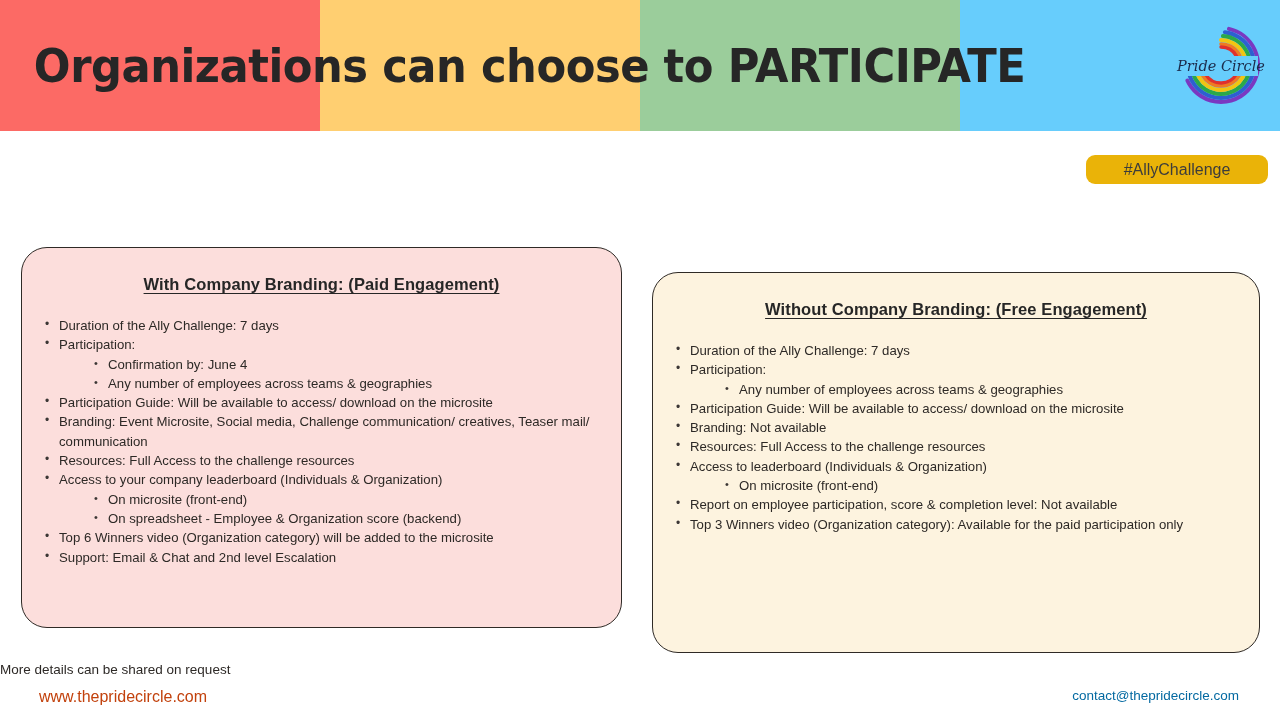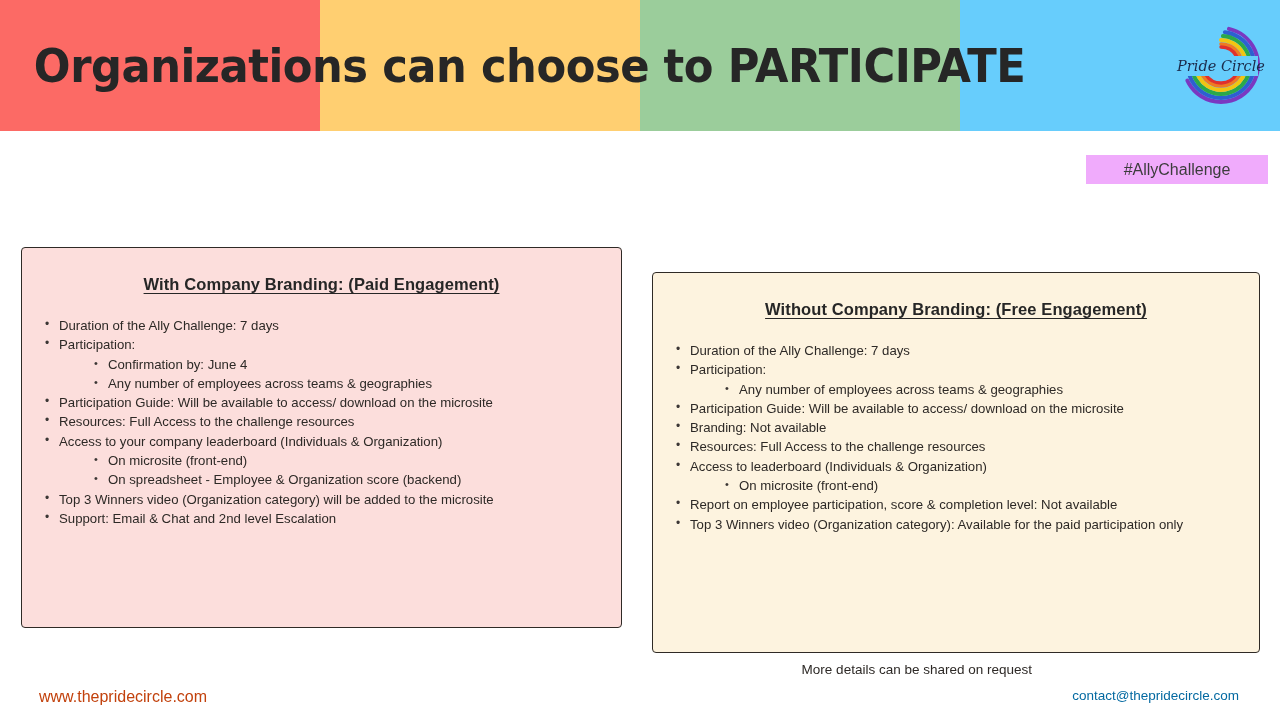--- a/index.html
+++ b/index.html
@@ -56,36 +56,37 @@
   }
   .logo-wrap svg { display: block; }
 
   
   .hashtag-badge {
     position: absolute;
     left: 1086px;
     top: 155px;
     width: 182px;
     height: 29px;
-    background: #f0abfc;
+    background: #eab308;
     display: flex;
     align-items: center;
     justify-content: center;
     font-size: 16px;
     color: #3c3c3c;
     font-family: "Liberation Sans", sans-serif;
+    border-radius: 9px;
   }
 
   
   .card {
     position: absolute;
     top: 247px;
     height: 381px;
     border: 1.3px solid #2f2a26;
-    border-radius: 4px;
+    border-radius: 26px;
     box-sizing: border-box;
     padding: 14px 16px 10px 16px;
   }
   .card-left {
     left: 21px;
     width: 601px;
     background: #FCDEDC;
   }
   .card-right {
     left: 652px;
@@ -141,21 +142,21 @@
     font-size: 11px;
     color: #3b3634;
   }
 
   
   .footer-note {
     position: absolute;
     left: 0;
     top: 662px;
     width: 1032px;
-    text-align: right;
+    text-align: left;
     font-size: 13.5px;
     color: #2d2926;
     font-family: "Liberation Sans", sans-serif;
   }
   .footer-left {
     position: absolute;
     left: 39px;
     top: 688px;
     font-size: 16px;
     color: #c2410c;
@@ -202,25 +203,26 @@
 </div>
 
 <div class="card card-left">
   <div class="card-title">With Company Branding:  (Paid Engagement)</div>
   <ul class="bullets" id="list-0">
       <li class="lvl1">Duration of the Ally Challenge: 7 days</li>
       <li class="lvl1">Participation:</li>
       <li class="lvl2">Confirmation by: June 4</li>
       <li class="lvl2">Any number of employees across teams &amp; geographies</li>
       <li class="lvl1">Participation Guide: Will be available to access/ download on the microsite</li>
+      <li class="lvl1">Branding: Event Microsite, Social media, Challenge communication/ creatives, Teaser mail/ communication</li>
       <li class="lvl1">Resources: Full Access to the challenge resources</li>
       <li class="lvl1">Access to your company leaderboard (Individuals &amp; Organization)</li>
       <li class="lvl2">On microsite (front-end)</li>
       <li class="lvl2">On spreadsheet - Employee &amp; Organization score (backend)</li>
-      <li class="lvl1">Top 3 Winners video (Organization category) will be added to the microsite</li>
+      <li class="lvl1">Top 6 Winners video (Organization category) will be added to the microsite</li>
       <li class="lvl1">Support:  Email &amp; Chat and 2nd level Escalation</li>
     </ul>
 </div>
 
 <div class="card card-right">
   <div class="card-title">Without Company Branding: (Free Engagement)</div>
   <ul class="bullets" id="list-1">
       <li class="lvl1">Duration of the Ally Challenge: 7 days</li>
       <li class="lvl1">Participation:</li>
       <li class="lvl2">Any number of employees across teams &amp; geographies</li>

